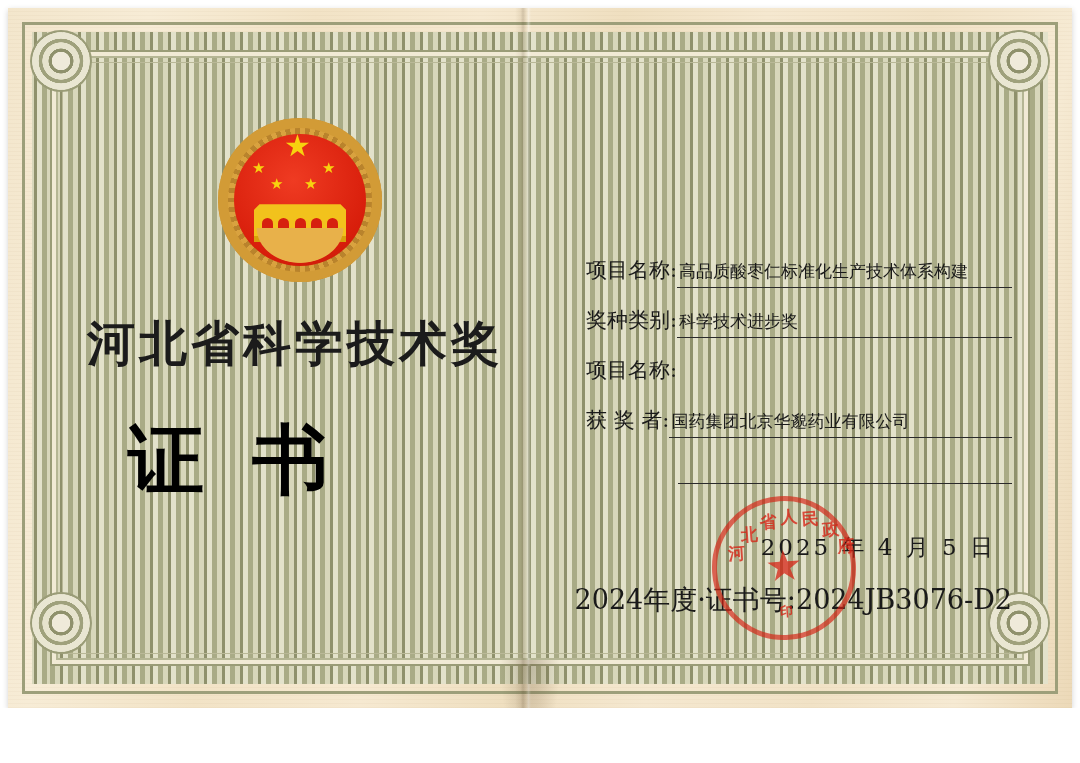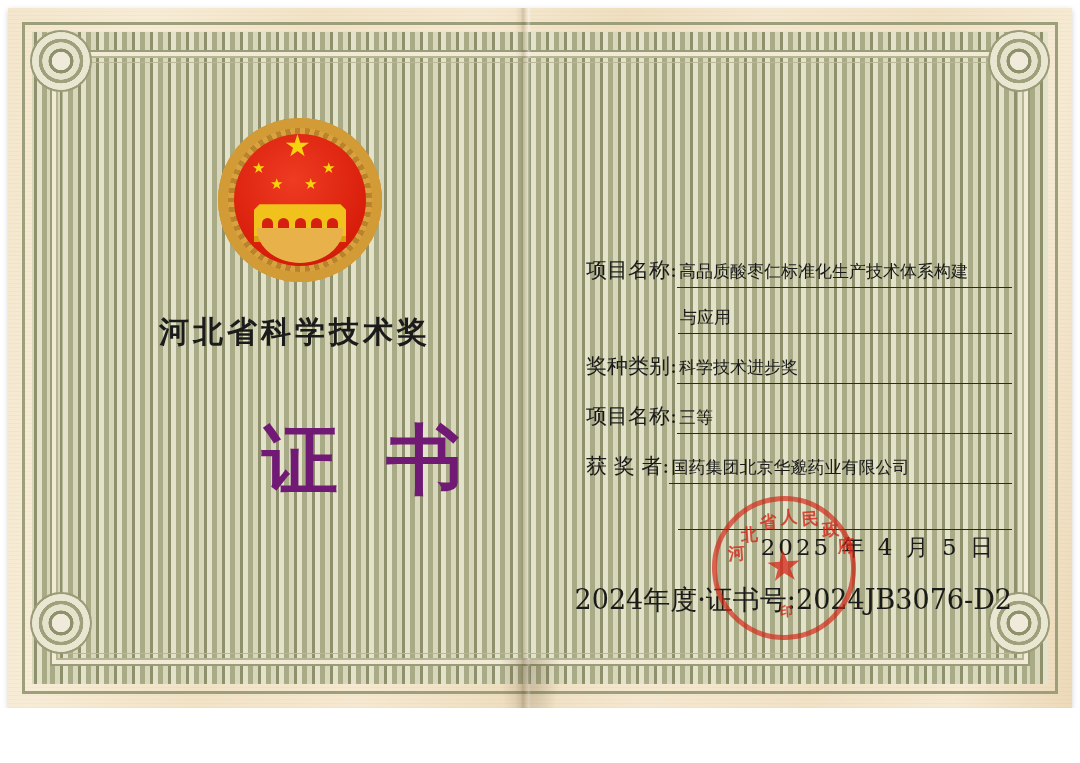--- a/index.html
+++ b/index.html
@@ -257,36 +257,36 @@
   }
 
   .left-title {
     position: absolute;
     left: 0;
     top: 232px;
     width: 430px;
     text-align: center;
     font-family: "DejaVu Serif", serif;
     font-weight: 700;
-    font-size: 30px;
+    font-size: 48px;
     letter-spacing: 4px;
     color: #1b1b1b;
   }
   .left-bigword {
     position: absolute;
     left: 0;
     top: 330px;
     width: 430px;
-    text-align: right;
+    text-align: left;
     font-family: "DejaVu Serif", serif;
     font-weight: 700;
     font-size: 76px;
     letter-spacing: 48px;
     text-indent: 48px;
-    color: #701a75;
+    color: #000000;
   }
 
   
   .right-panel {
     position: absolute;
     left: 560px;
     top: 92px;
     width: 452px;
     height: 552px;
     font-family: "DejaVu Serif", serif;
@@ -473,33 +473,28 @@
 
     <div class="intro">
     </div>
 
     <div class="fields">
 
       <div class="field-row">
         <span class="field-label">项目名称:</span>
         <span class="field-value">高品质酸枣仁标准化生产技术体系构建</span>
       </div>
-      <div class="field-cont">
-        <span class="spacer"></span>
-        <span class="field-value">与应用</span>
-      </div>
 
       <div class="field-row">
         <span class="field-label">奖种类别:</span>
         <span class="field-value">科学技术进步奖</span>
       </div>
 
       <div class="field-row">
         <span class="field-label">项目名称:</span>
-        <span class="field-value">三等</span>
       </div>
 
       <div class="field-row">
         <span class="field-label">获 奖 者:</span>
         <span class="field-value">国药集团北京华邈药业有限公司</span>
       </div>
 
       <div class="blank-row">
         <span class="spacer"></span>
         <span class="line"></span>

